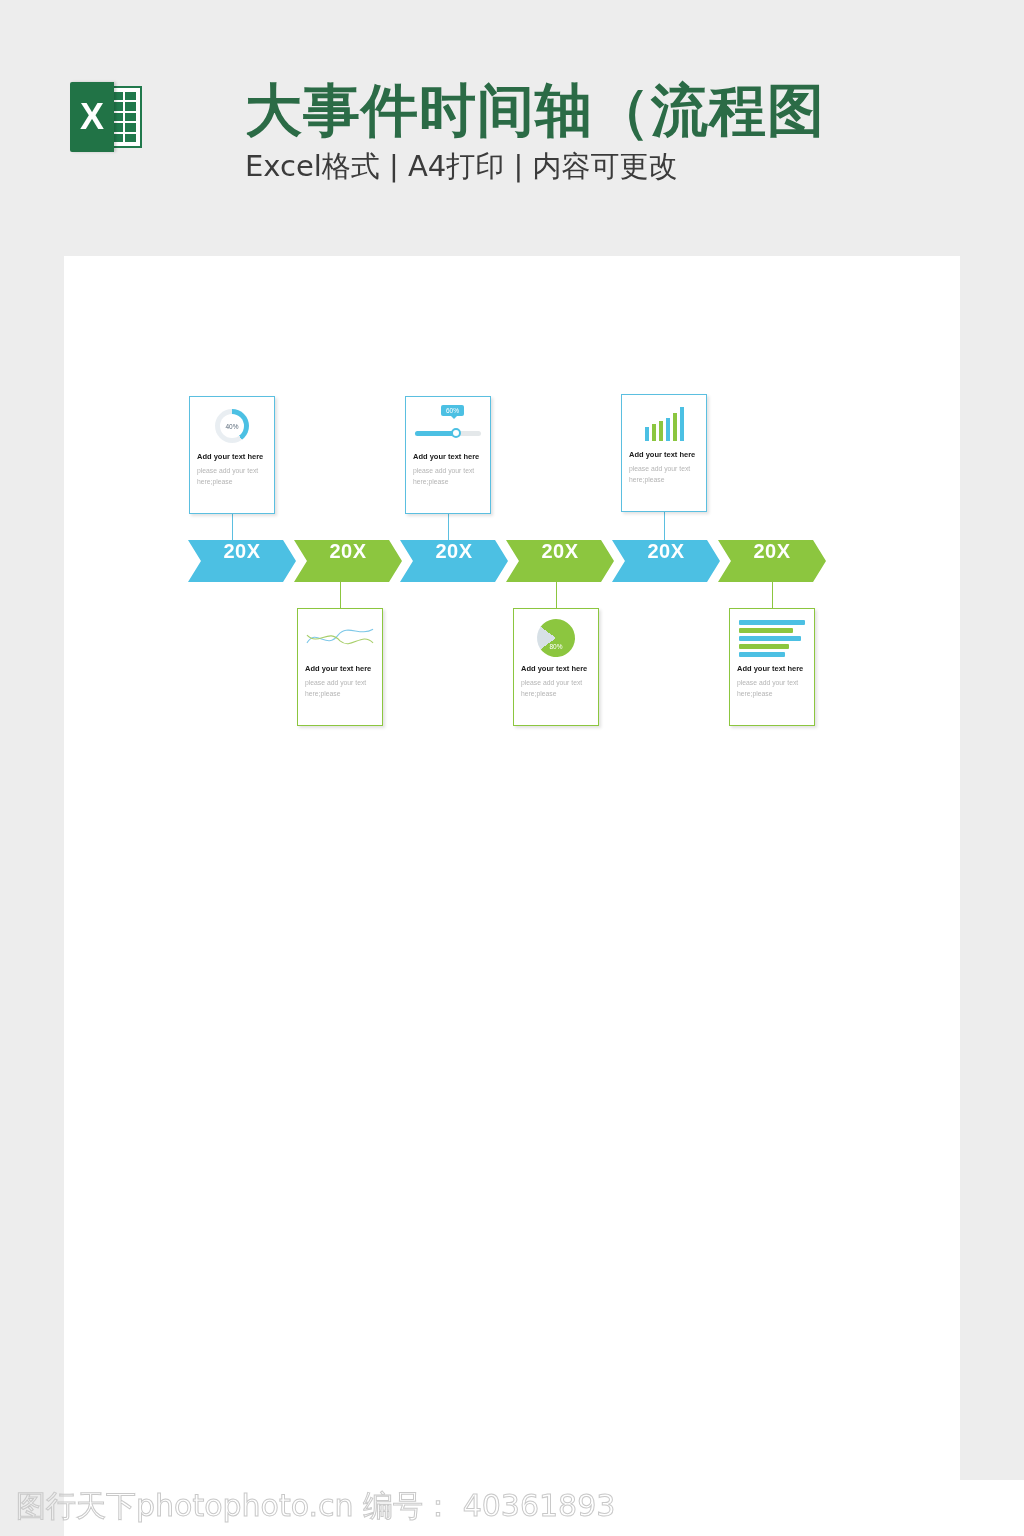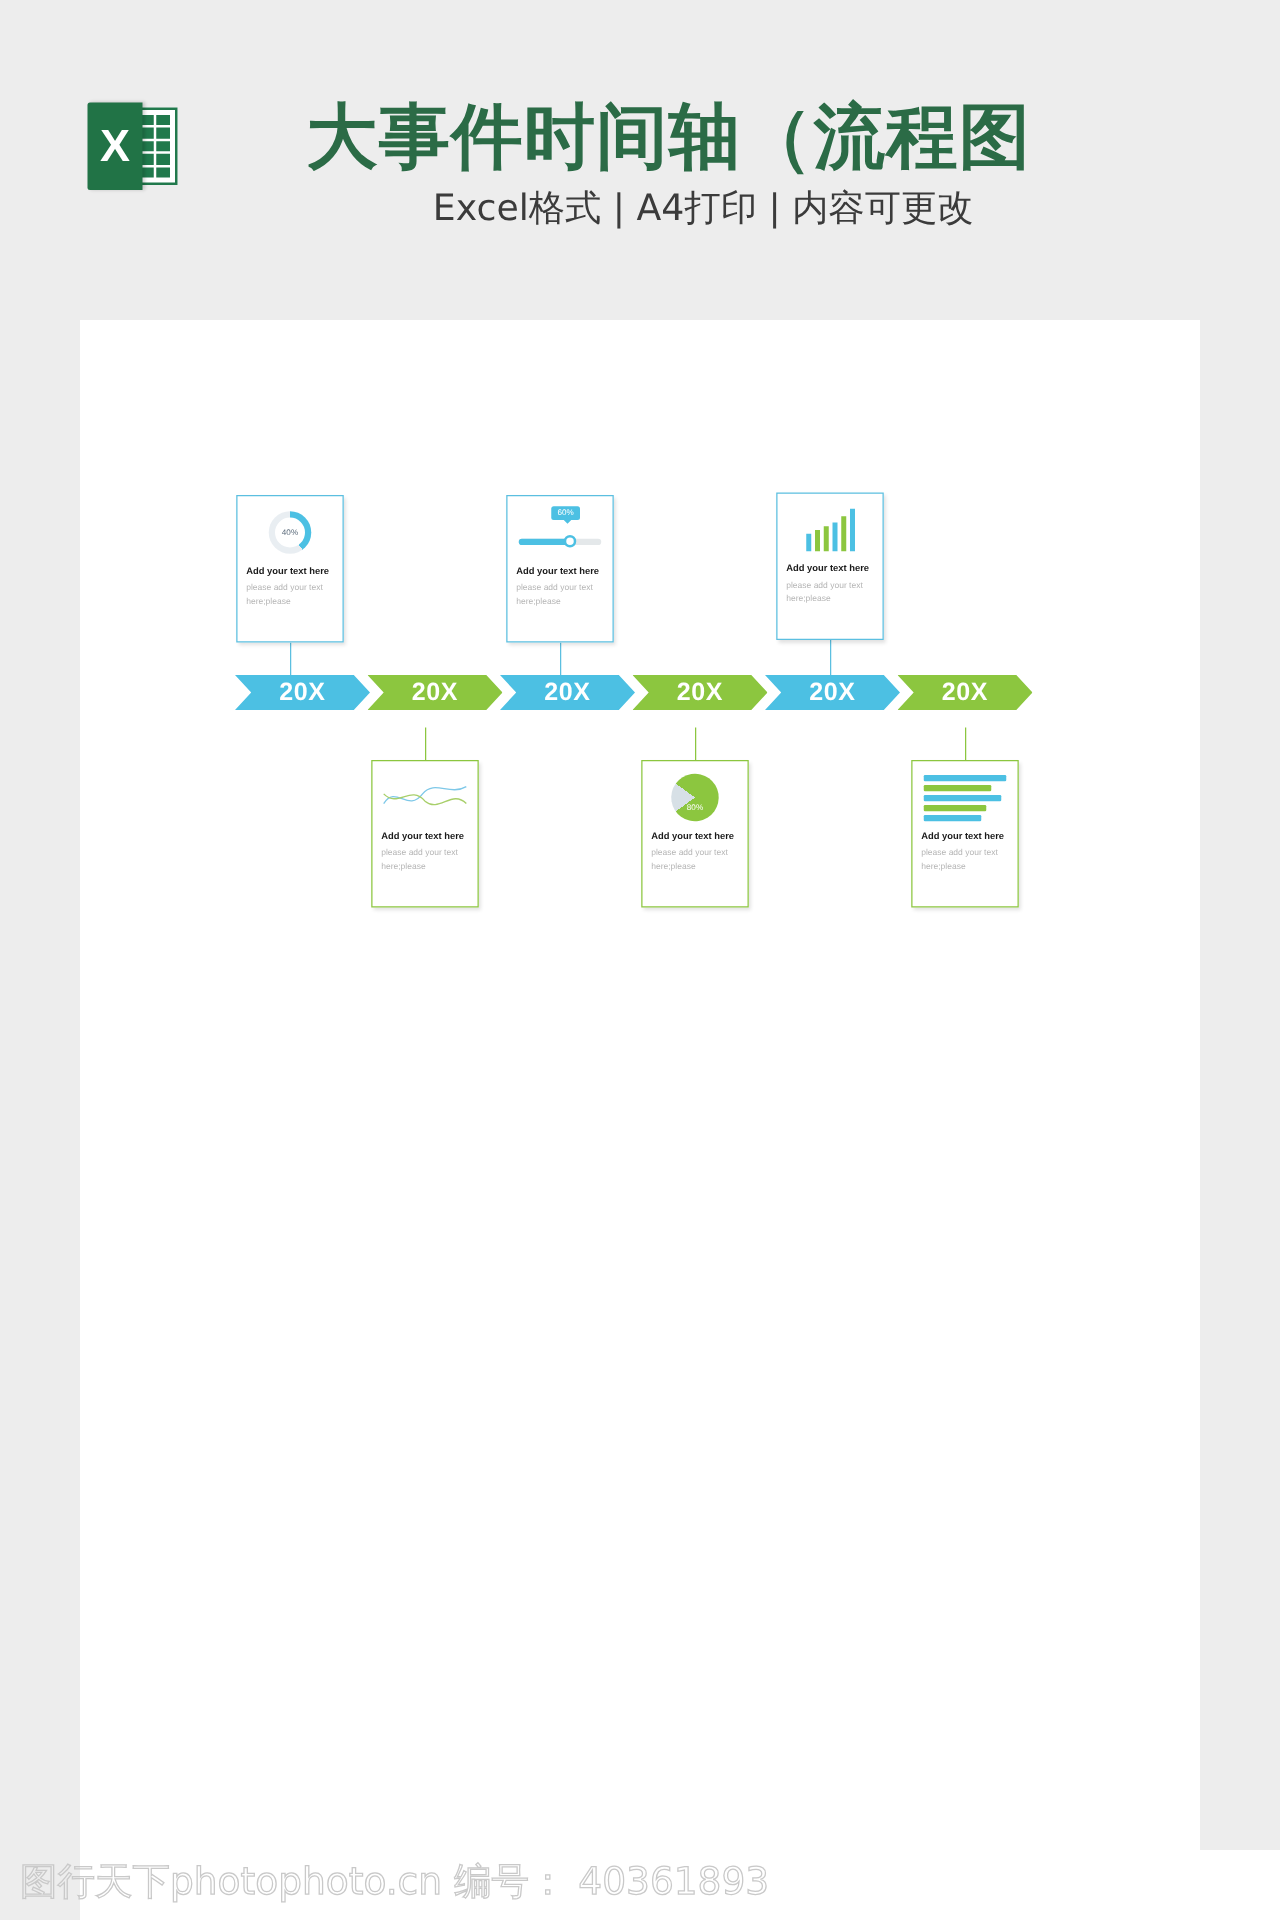--- a/index.html
+++ b/index.html
@@ -85,21 +85,20 @@
     font-weight: bold;
     white-space: nowrap;
     letter-spacing: 1px;
     font-family: "DejaVu Sans", "Liberation Sans", sans-serif;
   }
   .sub-title {
     margin-top: 6px;
     font-size: 29px;
     line-height: 36px;
     color: #3b3b3b;
-    text-align: center;
     width: 635px;
     white-space: nowrap;
     font-family: "DejaVu Sans", "Liberation Sans", sans-serif;
   }
 
   
   .page-sheet {
     position: absolute;
     left: 64px;
     top: 256px;
@@ -121,24 +120,24 @@
     position: absolute;
     left: 4px;
     top: 146px;
     width: 648px;
     height: 42px;
     display: flex;
   }
   .chev {
     position: relative;
     width: 108px;
-    height: 28px;
+    height: 42px;
     margin-right: -2px;
     display: flex;
-    align-items: center;
+    align-items: flex-start;
     justify-content: center;
     clip-path: polygon(0 0, 88% 0, 100% 50%, 88% 100%, 0 100%, 12% 50%);
     color: #ffffff;
     font-size: 20px;
     font-weight: bold;
     letter-spacing: 0.5px;
     font-family: "Liberation Sans", sans-serif;
   }
   .chev.blue  { background: #4cc0e3; }
   .chev.green { background: #8cc63f; }

